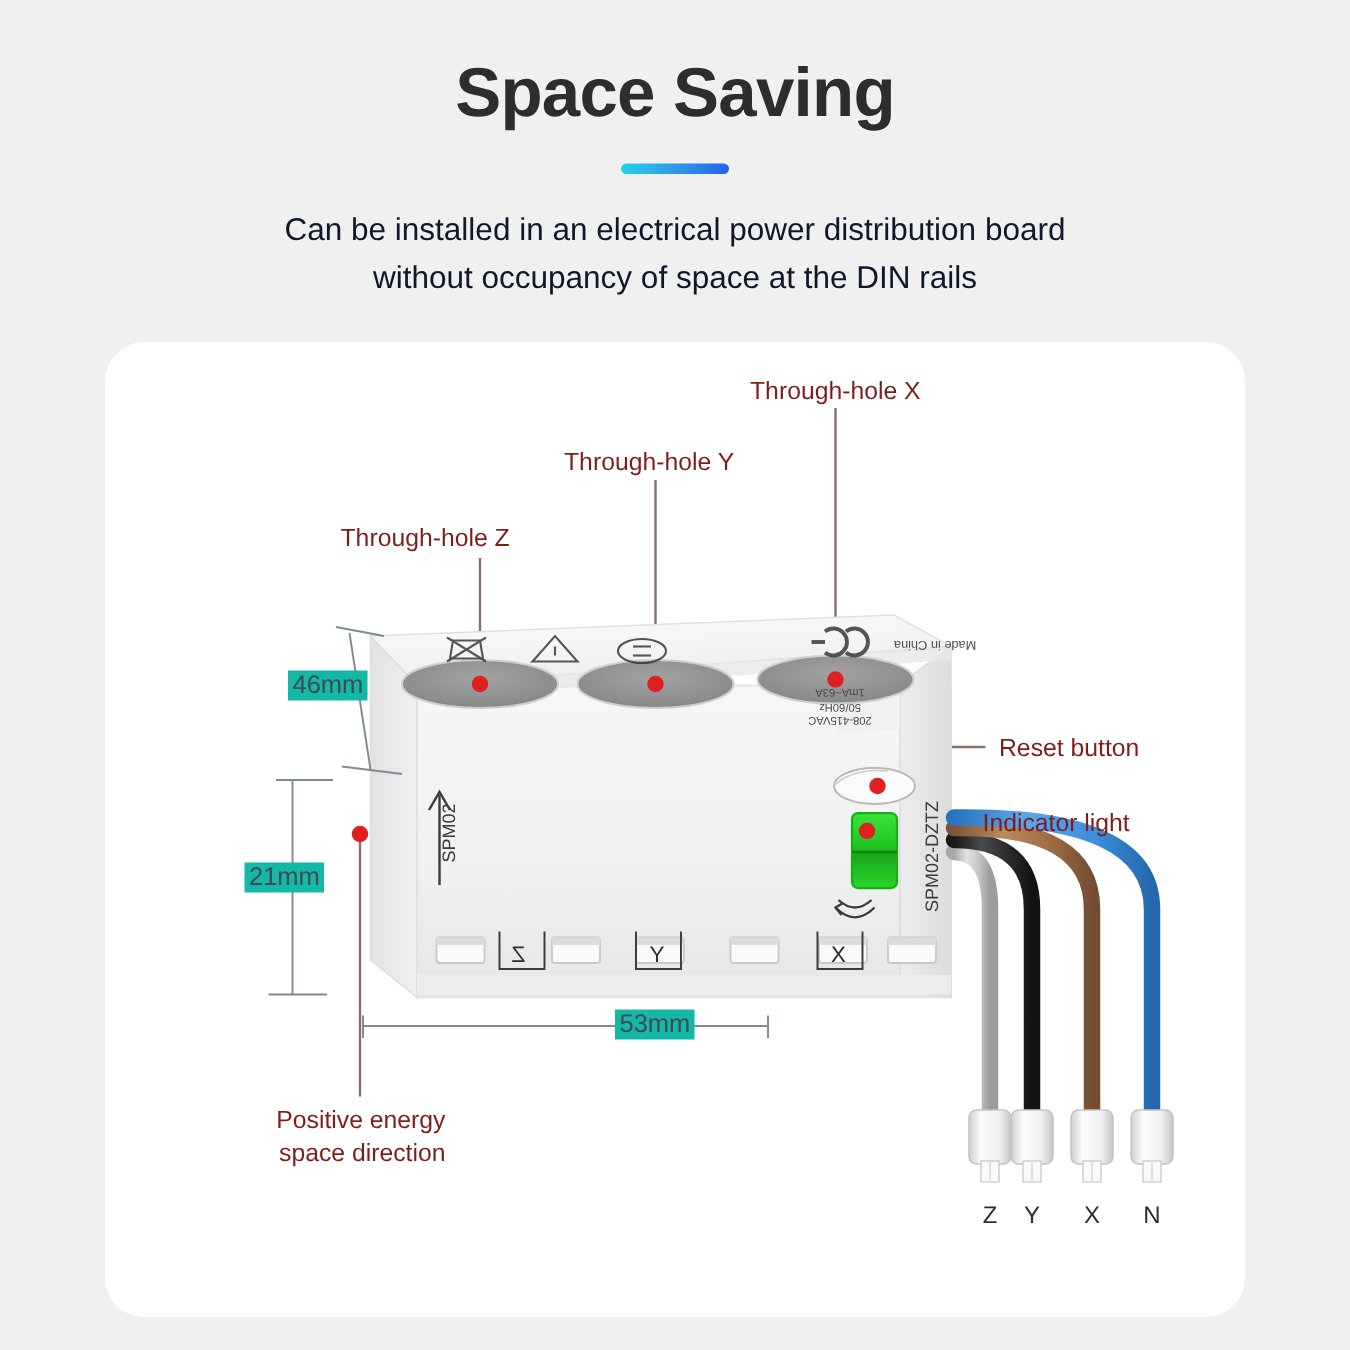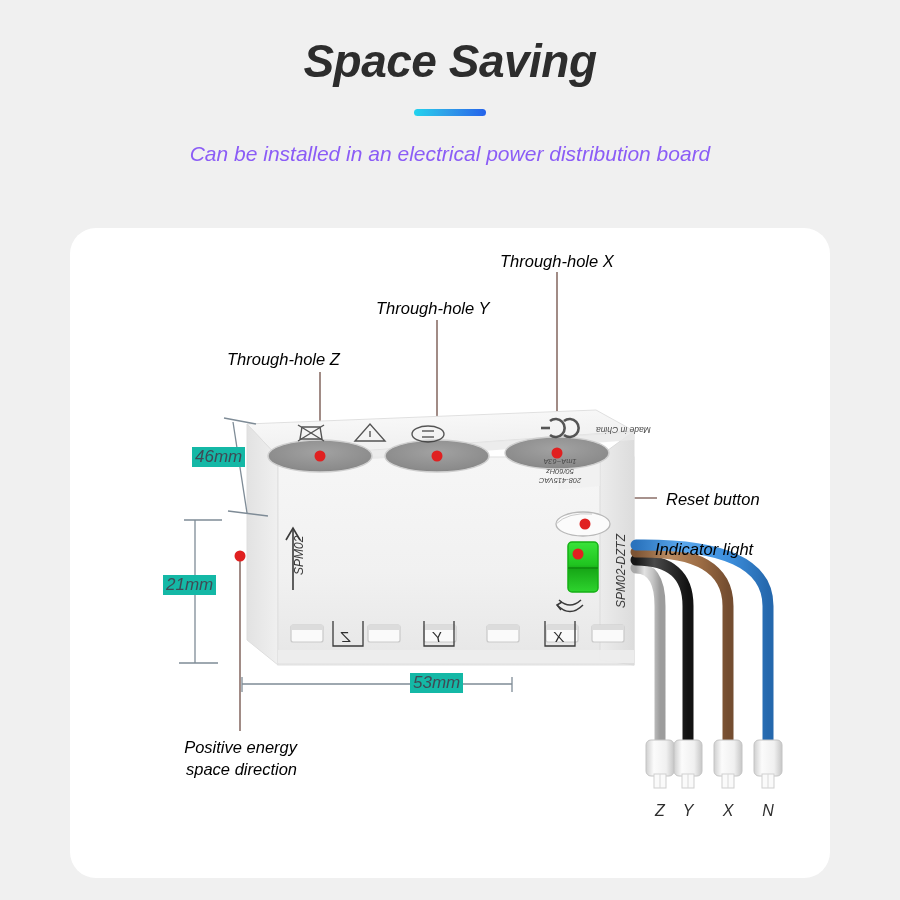--- a/index.html
+++ b/index.html
@@ -3,47 +3,47 @@
 <meta charset="utf-8">
 <style>
   * { margin:0; padding:0; box-sizing:border-box; }
   html,body { width:900px; height:900px; }
   body {
     background:#f0f0f0;
     font-family:"Liberation Sans", sans-serif;
     position:relative;
     overflow:hidden;
   }
-  #stage { position:absolute; inset:0; width:900px; height:660px;font-style:italic; }
+  #stage { position:absolute; inset:0; width:900px; height:660px; }
 
   
   .hdr { position:absolute; left:0; right:0; top:36px; text-align:center; }
   .hdr-title {
     font-size:46px; font-weight:bold; color:#2d2d2d;
     letter-spacing:-0.5px; line-height:1.1;
   }
   .accent-bar {
     width:72px; height:7px; border-radius:4px; margin:22px auto 0;
     background:linear-gradient(90deg,#22d3ee 0%,#2f9fe8 45%,#2563eb 100%);
   }
   .hdr-sub {
-    margin-top:22px; font-size:21px; color:#8b5cf6;
+    margin-top:22px; font-size:21px; color:#0f172a;
     line-height:1.55; font-weight:normal;
   }
 
   
   .card {
     position:absolute; left:70px; top:228px;
     width:760px; height:650px;
     background:#ffffff; border-radius:26px;
   }
 
   
   .callout {
-    position:absolute; font-size:16.5px; color:#000000;
+    position:absolute; font-size:16.5px; color:#7f1d1d;
     white-space:nowrap; line-height:1.35;
   }
   .callout.two-line { white-space:normal; text-align:right; }
 
   
   .dim {
     position:absolute; font-size:17px; color:#3f4a55;
     background:#14b8a6; padding:0 3px; white-space:nowrap;
   }
 
@@ -60,20 +60,21 @@
 </head>
 <body>
 
 <div id="stage">
 
   <div class="hdr">
     <div class="hdr-title">Space Saving</div>
     <div class="accent-bar"></div>
     <div class="hdr-sub">
       <div>Can be installed in an electrical power distribution board</div>
+      <div>without occupancy of space at the DIN rails</div>
     </div>
   </div>
 
   <div class="card"></div>
 
   <svg class="layer" viewBox="0 0 900 900">
     <defs>
       <linearGradient id="gTop" x1="0" y1="0" x2="0.35" y2="1">
         <stop offset="0%" stop-color="#fbfbfb"></stop>
         <stop offset="100%" stop-color="#eeeeee"></stop>

